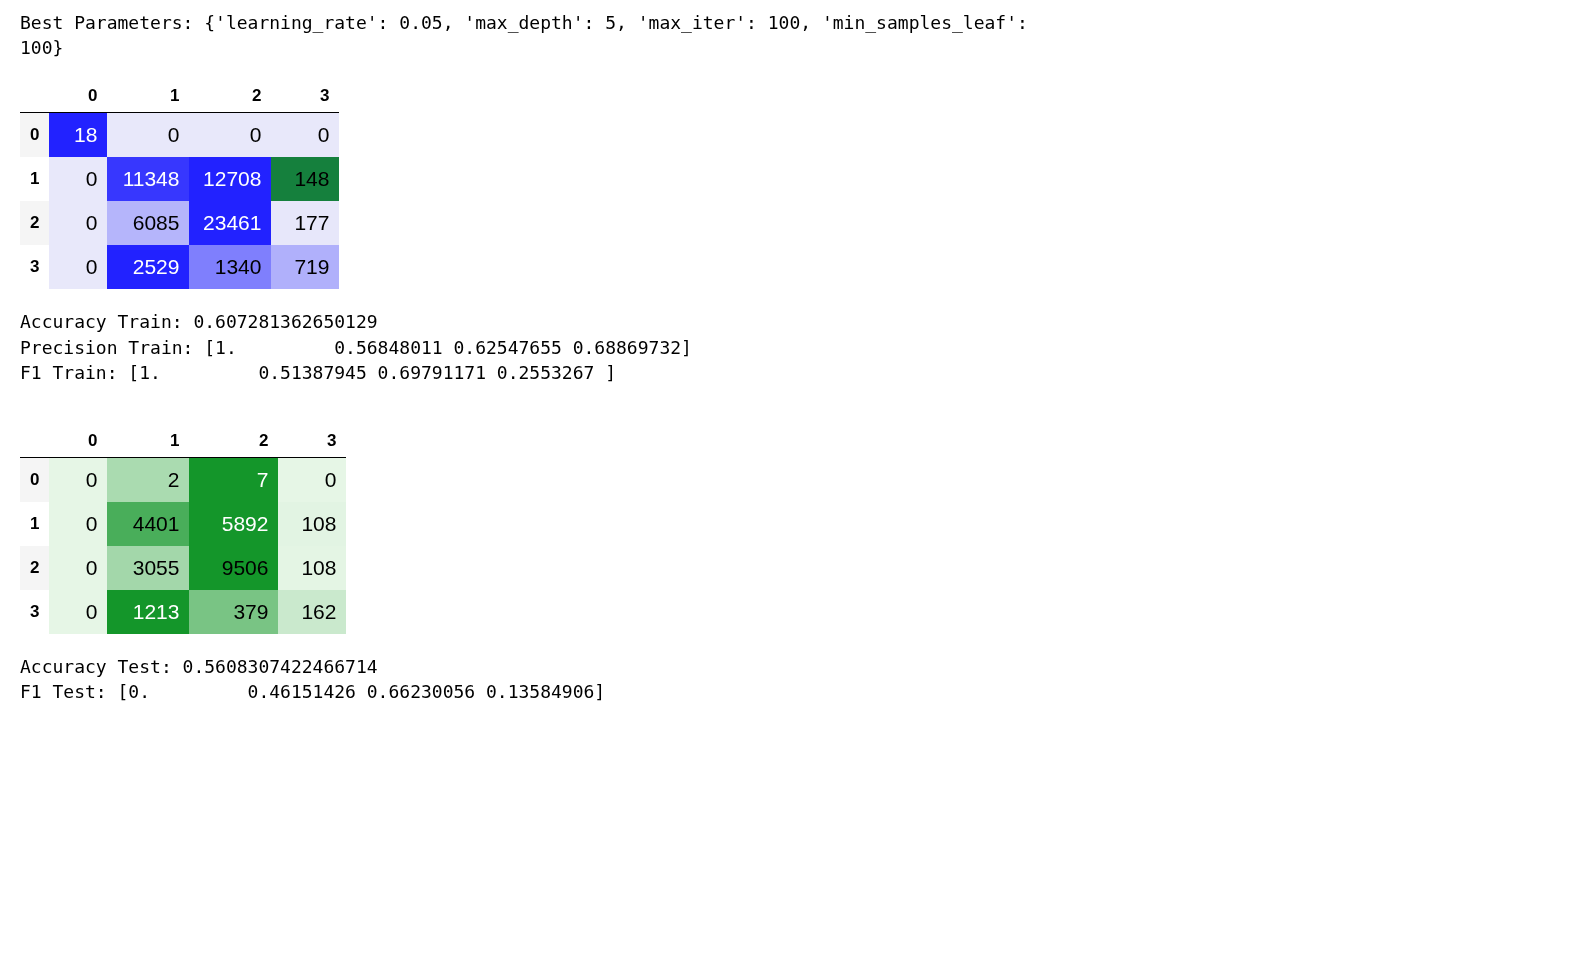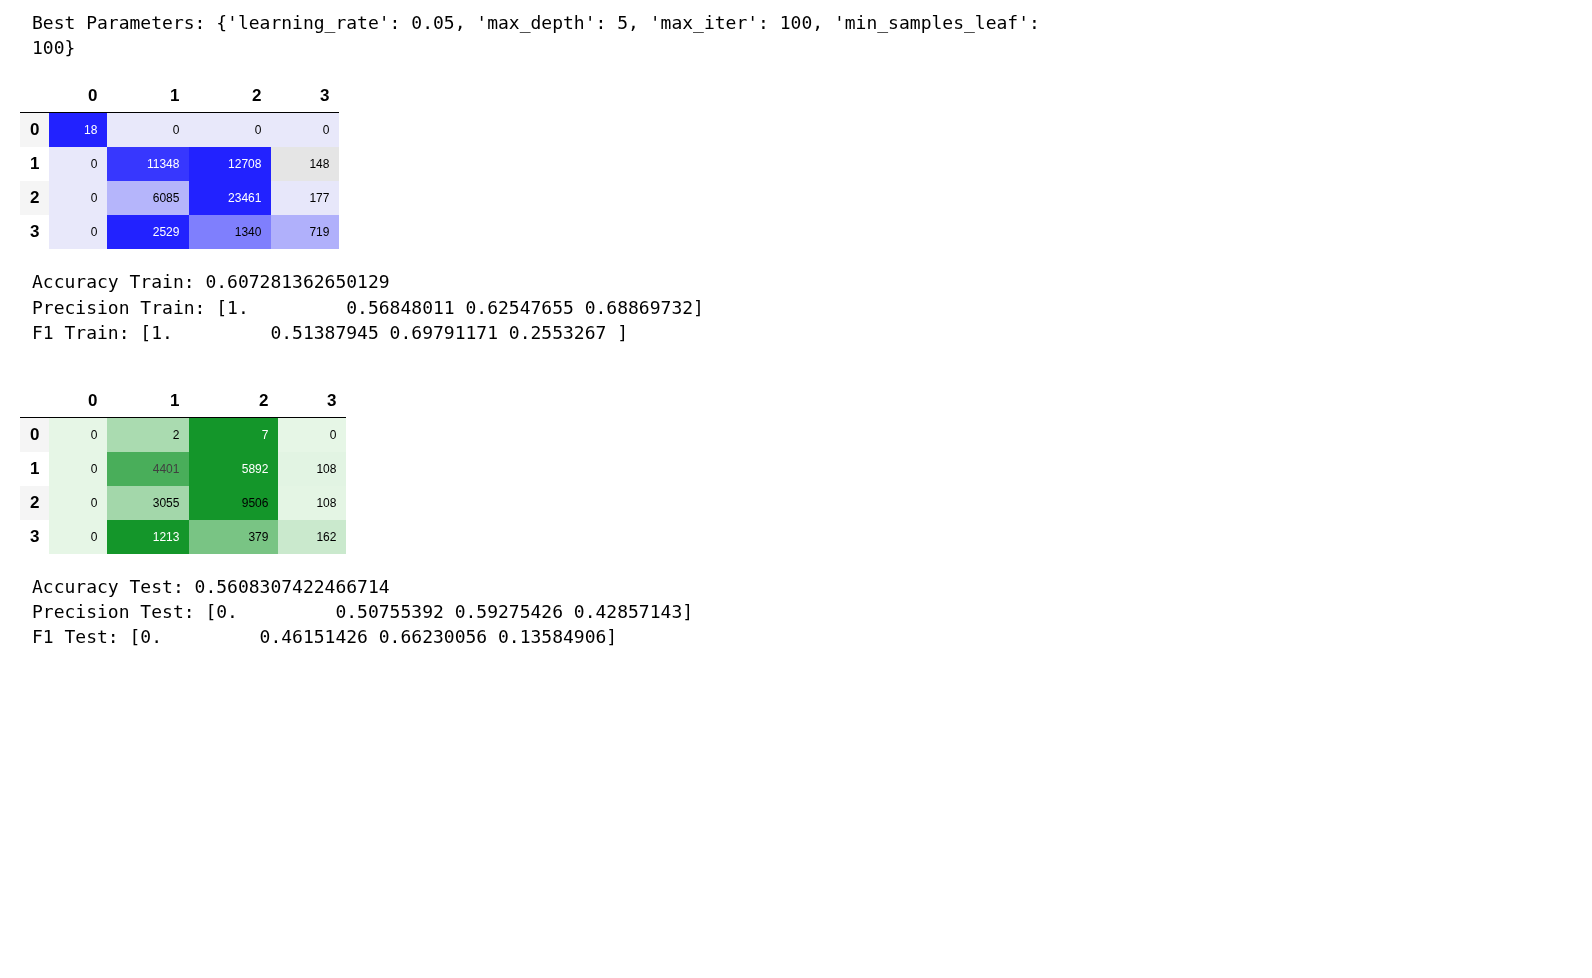--- a/index.html
+++ b/index.html
@@ -8,21 +8,20 @@
     color: #000;
     background: #fff;
     margin: 0;
     padding: 10px 20px;
     width: 1592px;
     box-sizing: border-box;
   }
   .mono-line {
     white-space: pre;
     line-height: 1.4;
-    margin-left: 12px;
   }
   .block {
     margin-bottom: 40px;
   }
   .matrix {
     border-collapse: collapse;
     margin-top: 20px;
     margin-bottom: 20px;
   }
   .matrix th {
@@ -32,21 +31,21 @@
     text-align: right;
     padding: 6px 10px;
     background: #fff;
   }
   .matrix thead th {
     border-bottom: 1.5px solid #000;
   }
   .matrix th.rowhdr.alt { background: #f5f5f5; }
   .matrix td {
     font-family: "Helvetica Neue", Arial, sans-serif;
-    font-size: 12px;
+    font-size: 21px;
     text-align: right;
     padding: 10px 10px;
     min-width: 48px;
   }
   .corner { border-bottom: 1.5px solid #000; }
 </style>
 </head>
 <body>
 
 <div class="mono-line">Best Parameters: {'learning_rate': 0.05, 'max_depth': 5, 'max_iter': 100, 'min_samples_leaf':</div>
@@ -69,21 +68,21 @@
           <td style="background: rgb(34, 34, 255); color: rgb(255, 255, 255); min-width: 38px;">18</td>
           <td style="background: rgb(232, 232, 250); color: rgb(0, 0, 0); min-width: 62px;">0</td>
           <td style="background: rgb(232, 232, 250); color: rgb(0, 0, 0); min-width: 62px;">0</td>
           <td style="background: rgb(232, 232, 250); color: rgb(0, 0, 0); min-width: 48px;">0</td>
         </tr>
         <tr>
           <th class="rowhdr">1</th>
           <td style="background: rgb(232, 232, 250); color: rgb(0, 0, 0); min-width: 38px;">0</td>
           <td style="background: rgb(55, 55, 254); color: rgb(255, 255, 255); min-width: 62px;">11348</td>
           <td style="background: rgb(34, 34, 255); color: rgb(255, 255, 255); min-width: 62px; margin-left: 45px;">12708</td>
-          <td style="background: #e5e5e5; color: rgb(0, 0, 0); min-width: 48px; margin-left: 40px;">148</td>
+          <td style="background: #15803d; color: rgb(0, 0, 0); min-width: 48px; margin-left: 40px;">148</td>
         </tr>
         <tr>
           <th class="rowhdr alt">2</th>
           <td style="background: rgb(232, 232, 250); color: rgb(0, 0, 0); min-width: 38px;">0</td>
           <td style="background: rgb(181, 181, 251); color: rgb(0, 0, 0); min-width: 62px;">6085</td>
           <td style="background: rgb(34, 34, 255); color: rgb(255, 255, 255); min-width: 62px;">23461</td>
           <td style="background: rgb(231, 231, 250); color: rgb(0, 0, 0); min-width: 48px;">177</td>
         </tr>
         <tr>
           <th class="rowhdr">3</th>
@@ -114,36 +113,35 @@
         <tr>
           <th class="rowhdr alt">0</th>
           <td style="background: rgb(230, 246, 230); color: rgb(0, 0, 0); min-width: 38px;">0</td>
           <td style="background: rgb(170, 219, 176); color: rgb(0, 0, 0); min-width: 62px;">2</td>
           <td style="background: rgb(20, 150, 42); color: rgb(255, 255, 255); min-width: 62px;">7</td>
           <td style="background: rgb(230, 246, 230); color: rgb(0, 0, 0); min-width: 48px;">0</td>
         </tr>
         <tr>
           <th class="rowhdr">1</th>
           <td style="background: rgb(230, 246, 230); color: rgb(0, 0, 0); min-width: 38px;">0</td>
-          <td style="background: rgb(73, 174, 90); color: #404040; min-width: 62px;">4401</td>
+          <td style="background: rgb(73, 174, 90); color: #000000; min-width: 62px;">4401</td>
           <td style="background: rgb(20, 150, 42); color: rgb(255, 255, 255); min-width: 62px; padding-left: 17px;">5892</td>
           <td style="background: rgb(226, 244, 227); color: rgb(0, 0, 0); min-width: 48px;">108</td>
         </tr>
         <tr>
           <th class="rowhdr alt">2</th>
           <td style="background: rgb(230, 246, 230); color: rgb(0, 0, 0); min-width: 38px;">0</td>
           <td style="background: rgb(163, 215, 170); color: rgb(0, 0, 0); min-width: 62px;">3055</td>
           <td style="background: rgb(20, 150, 42); color: #000000; min-width: 62px;">9506</td>
           <td style="background: rgb(228, 245, 228); color: rgb(0, 0, 0); min-width: 48px;">108</td>
         </tr>
         <tr>
           <th class="rowhdr">3</th>
           <td style="background: rgb(230, 246, 230); color: rgb(0, 0, 0); min-width: 38px;">0</td>
           <td style="background: rgb(20, 150, 42); color: rgb(255, 255, 255); min-width: 62px;">1213</td>
           <td style="background: rgb(121, 196, 132); color: rgb(0, 0, 0); min-width: 62px;">379</td>
           <td style="background: rgb(202, 233, 205); color: rgb(0, 0, 0); min-width: 48px;">162</td>
         </tr>
       </tbody>
     </table>
   <div class="mono-line">Accuracy Test: 0.5608307422466714</div>
-  <div class="mono-line">Precision Test: [0.         0.50755392 0.59275426 0.42857143]</div>
   <div class="mono-line">F1 Test: [0.         0.46151426 0.66230056 0.13584906]</div>
 </div>
 
 </body></html>

